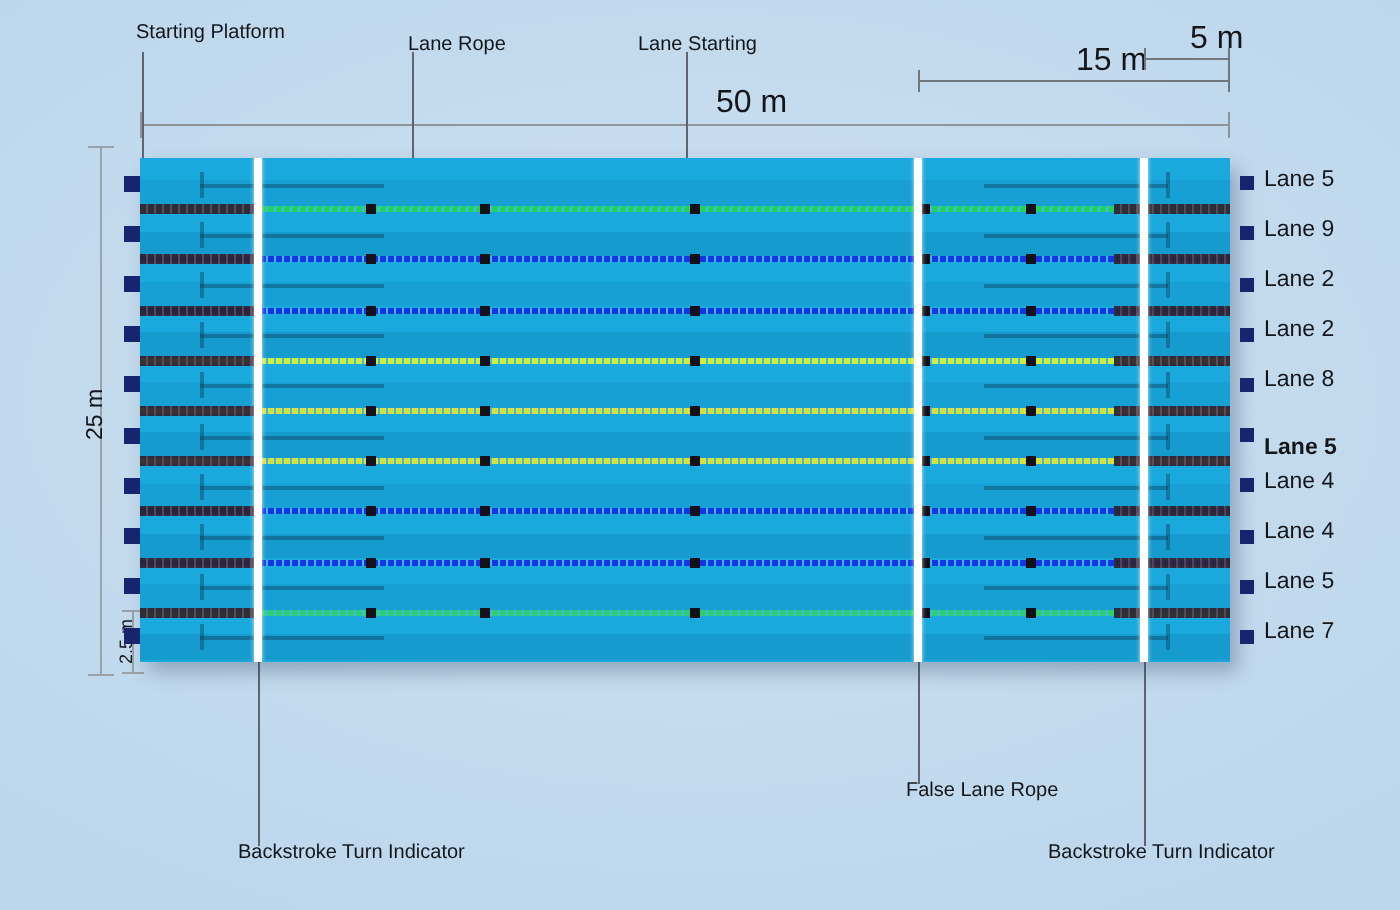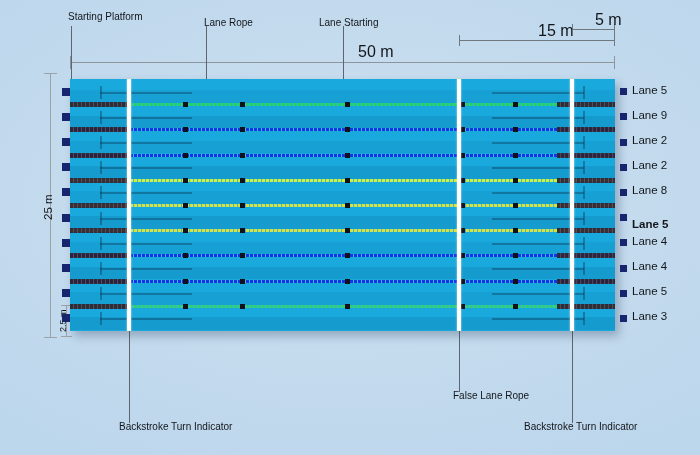--- a/index.html
+++ b/index.html
@@ -319,16 +319,16 @@
       <div class="lanelabel" style="top: 184px;">Lane 8</div>
       <div class="lanemark" style="top: 214px;"></div>
       <div class="lanelabel" style="top: 218px; font-weight: bold;">Lane 5</div>
       <div class="lanemark" style="top: 239px;"></div>
       <div class="lanelabel" style="top: 235px;">Lane 4</div>
       <div class="lanemark" style="top: 265px;"></div>
       <div class="lanelabel" style="top: 260px;">Lane 4</div>
       <div class="lanemark" style="top: 290px;"></div>
       <div class="lanelabel" style="top: 285px;">Lane 5</div>
       <div class="lanemark" style="top: 315px;"></div>
-      <div class="lanelabel" style="top: 310px;">Lane 3</div>
+      <div class="lanelabel" style="top: 310px;">Lane 7</div>
     </div>
 
 </div>
 
 </body></html>

